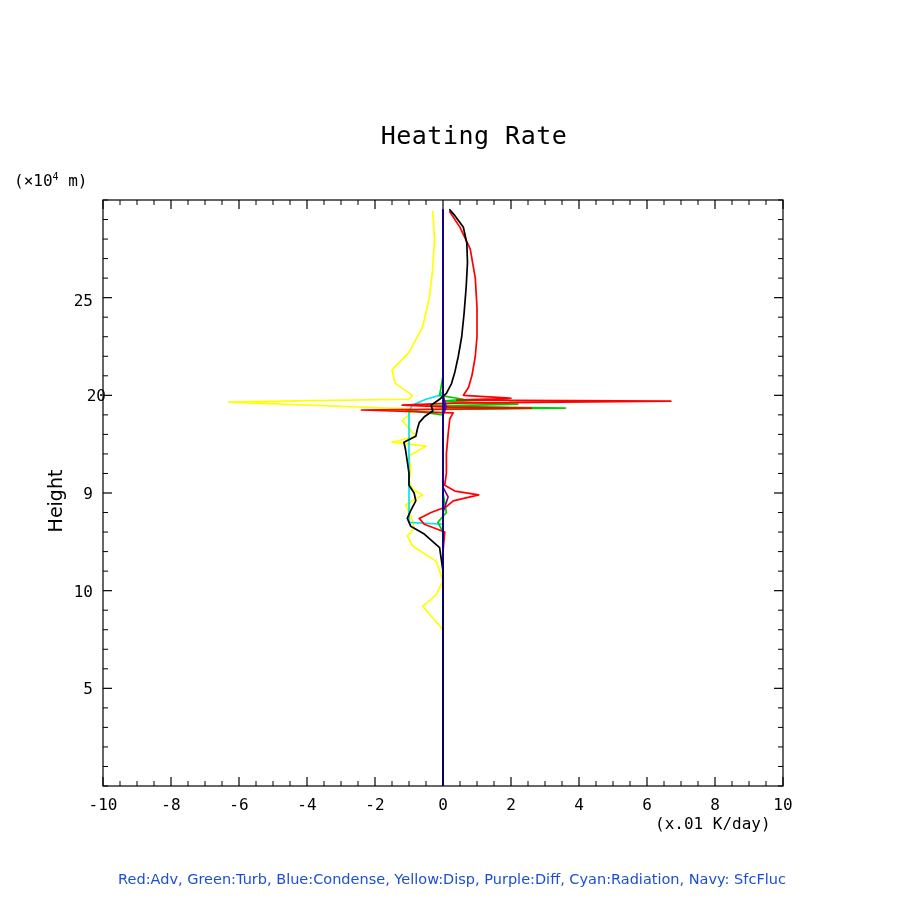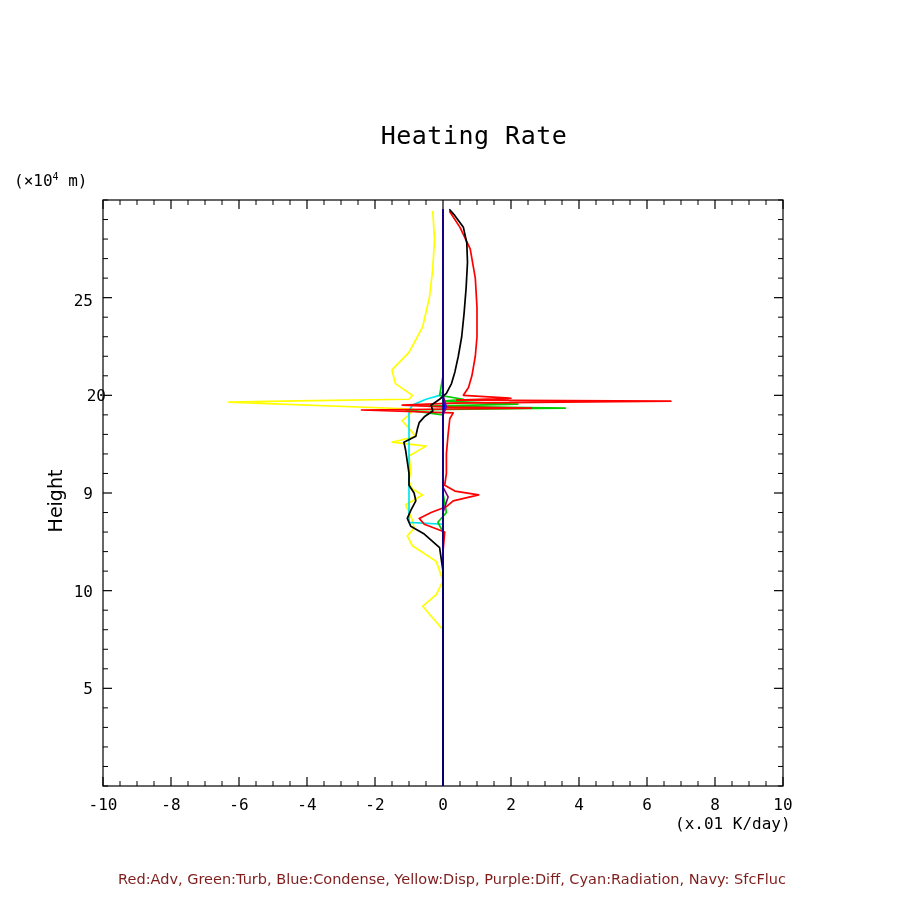--- a/index.html
+++ b/index.html
@@ -61,31 +61,30 @@
     color: #000000;
   }
   .xunit {
     position: absolute;
     left: 655px;
     top: 814px;
     font-size: 16px;
     font-family: "DejaVu Sans Mono", monospace;
     color: #000000;
     white-space: nowrap;
-    margin-left: 20px;
   }
   .caption {
     position: absolute;
     left: 0;
     top: 871px;
     width: 904px;
     text-align: center;
     font-size: 14.5px;
     font-family: "DejaVu Sans", sans-serif;
-    color: #7f1d1d;
+    color: #1d4ed8;
     white-space: nowrap;
   }
   .tick-label-x {
     position: absolute;
     font-size: 16px;
     font-family: "DejaVu Sans Mono", monospace;
     color: #000000;
     text-align: left;
     transform: translateX(-50%);
   }

